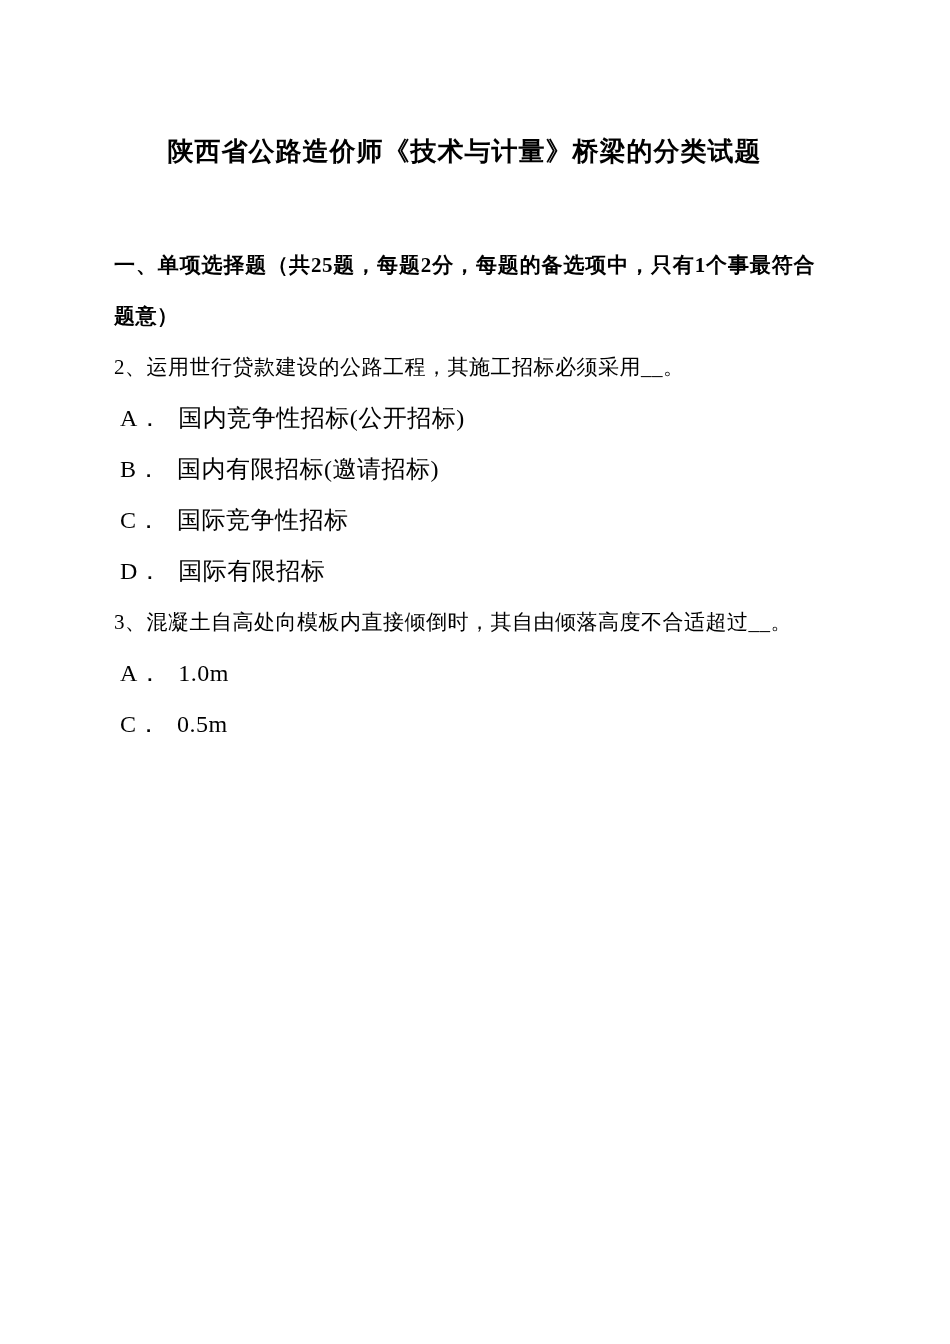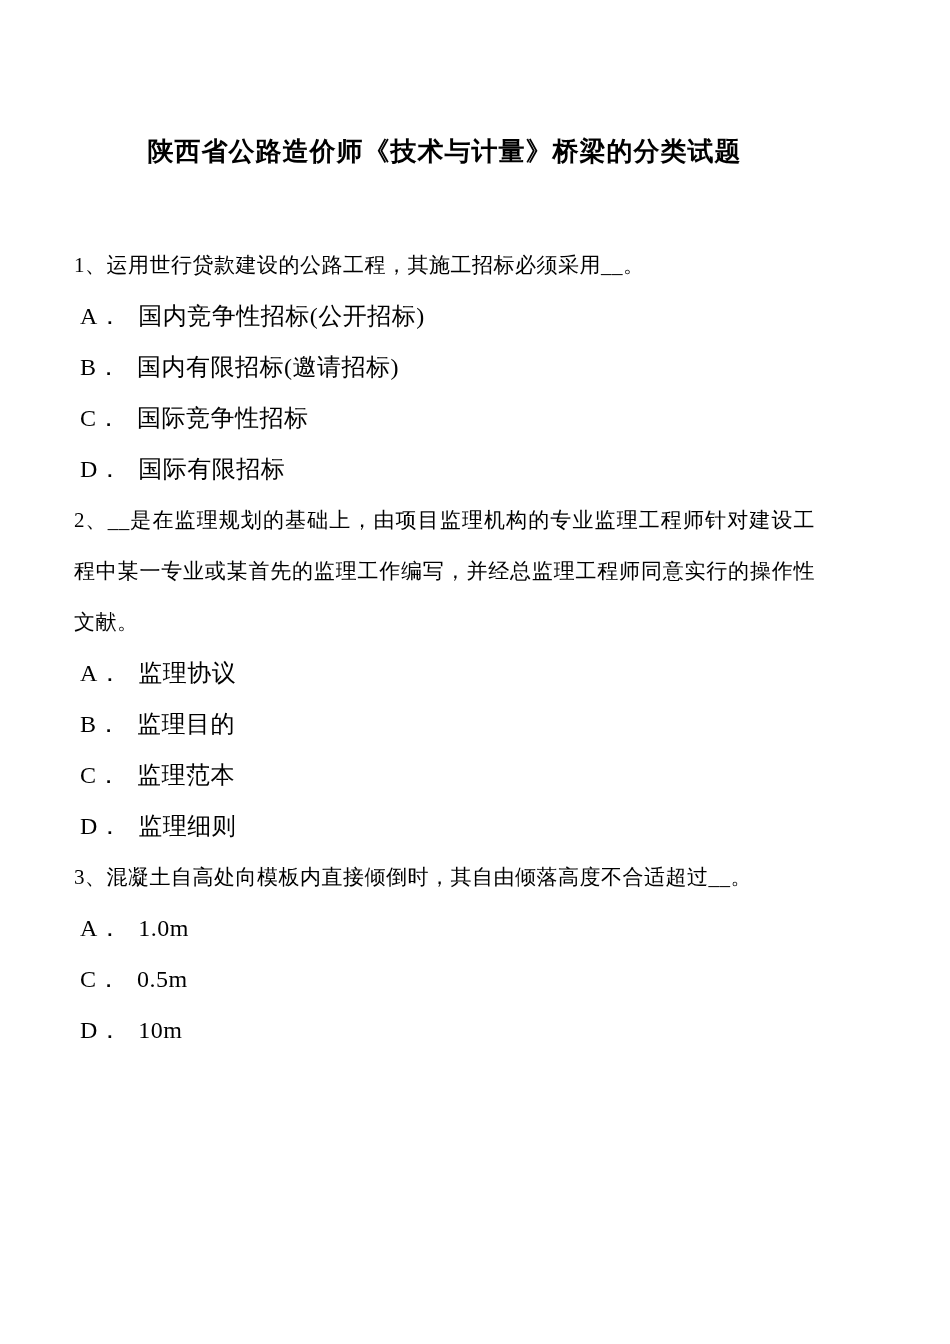--- a/index.html
+++ b/index.html
@@ -8,21 +8,21 @@
     width: 950px;
     height: 1344px;
     font-family: "Liberation Serif", "DejaVu Serif", serif;
     color: #000000;
     overflow: hidden;
   }
   .page {
     width: 950px;
     height: 1344px;
     background: #ffffff;
-    padding: 130px 135px 0 74px;
+    padding: 130px 135px 0 114px;
   }
   .doc-title {
     font-size: 26px;
     font-weight: bold;
     text-align: center;
     line-height: 44px;
     letter-spacing: 1px;
     margin-bottom: 66px;
     white-space: nowrap;
   }
@@ -51,37 +51,30 @@
     margin-right: 16px;
   }
 </style>
 </head>
 <body>
 
 <div class="page">
 
   <h1 class="doc-title">陕西省公路造价师《技术与计量》桥梁的分类试题</h1>
 
+  <div class="section-heading">一、单项选择题（共25题，每题2分，每题的备选项中，只有1个事最符合题意）</div>
 
   <div class="question">
-    <p class="q-text">1、运用世行贷款建设的公路工程，其施工招标必须采用__。</p>
+    <p class="q-text">2、运用世行贷款建设的公路工程，其施工招标必须采用__。</p>
     <p class="option"><span class="option-label">A．</span><span>国内竞争性招标(公开招标)</span></p>
     <p class="option"><span class="option-label">B．</span><span>国内有限招标(邀请招标)</span></p>
     <p class="option"><span class="option-label">C．</span><span>国际竞争性招标</span></p>
     <p class="option"><span class="option-label">D．</span><span>国际有限招标</span></p>
   </div>
 
-  <div class="question">
-    <p class="q-text">2、__是在监理规划的基础上，由项目监理机构的专业监理工程师针对建设工程中某一专业或某首先的监理工作编写，并经总监理工程师同意实行的操作性文献。</p>
-    <p class="option"><span class="option-label">A．</span><span>监理协议</span></p>
-    <p class="option"><span class="option-label">B．</span><span>监理目的</span></p>
-    <p class="option"><span class="option-label">C．</span><span>监理范本</span></p>
-    <p class="option"><span class="option-label">D．</span><span>监理细则</span></p>
-  </div>
 
   <div class="question">
     <p class="q-text">3、混凝土自高处向模板内直接倾倒时，其自由倾落高度不合适超过__。</p>
     <p class="option"><span class="option-label">A．</span><span>1.0m</span></p>
     <p class="option"><span class="option-label">C．</span><span>0.5m</span></p>
-    <p class="option"><span class="option-label">D．</span><span>10m</span></p>
   </div>
 
 </div>
 
 </body></html>

